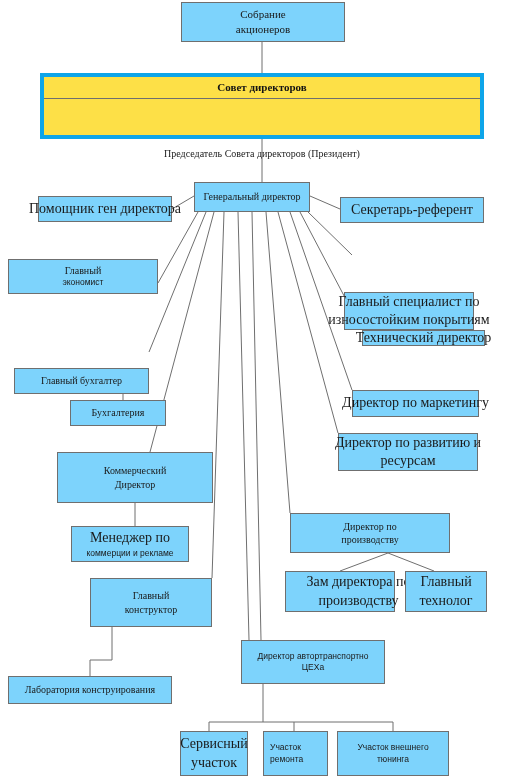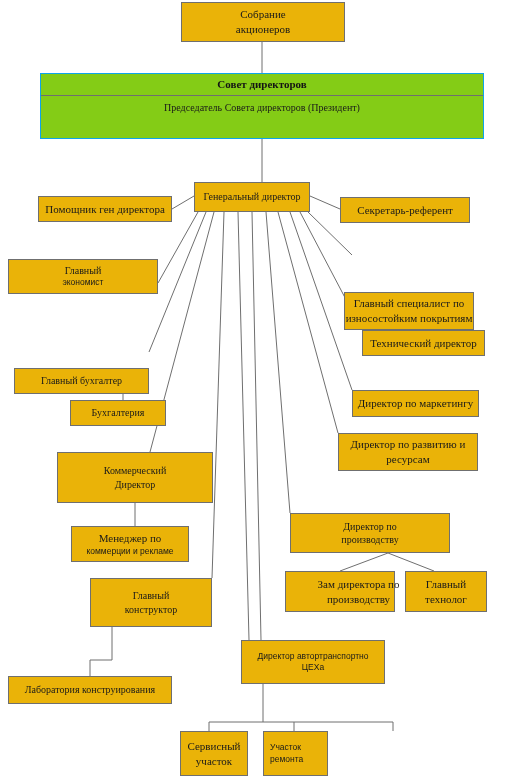--- a/index.html
+++ b/index.html
@@ -20,64 +20,65 @@
     left: 0;
     top: 0;
     width: 520px;
     height: 778px;
     pointer-events: none;
   }
   .node {
     position: absolute;
     box-sizing: border-box;
     border: 1px solid #6f6f6f;
-    background: #eab308;
+    background: #7dd3fc;
     display: flex;
     flex-direction: column;
     align-items: center;
     justify-content: center;
     text-align: center;
     color: #1a1a1a;
     font-family: "Liberation Serif", serif;
     font-size: 10px;
     line-height: 1.32;
     padding: 1px 3px;
     z-index: 2;
   }
   .node .ln { display: block; white-space: nowrap; }
   .sans { font-family: "Liberation Sans", sans-serif; }
   .f11 { font-size: 11px; }
   .f10 { font-size: 10px; }
-  .f9  { font-size: 11px; }
+  .f9  { font-size: 14px; }
   .f85 { font-size: 8.5px; }
   
   .board {
     position: absolute;
     box-sizing: border-box;
-    border: 1px solid #0ea5e9;
-    background: #84cc16;
+    border: 4px solid #0ea5e9;
+    background: #fde047;
     z-index: 2;
   }
   .board-top {
     box-sizing: border-box;
     border-bottom: 1px solid #6f6f6f;
     text-align: center;
     font-family: "Liberation Serif", serif;
     font-weight: bold;
     font-size: 11px;
     padding: 4px 0 5px;
     color: #141414;
   }
   .board-body {
     text-align: center;
     font-family: "Liberation Serif", serif;
     font-size: 10px;
     line-height: 1.45;
     padding: 5px 0 6px;
     color: #1a1a1a;
+    margin-top: 43px;
   }
   .board-body .ln { display: block; white-space: nowrap; }
 </style>
 </head>
 <body>
 
 <div id="chart">
 
   <svg id="wires" viewBox="0 0 520 778" width="520" height="778">
     <g stroke="#6f6f6f" stroke-width="1" fill="none" shape-rendering="geometricPrecision">
@@ -167,30 +168,30 @@
 
   <div class="node" style="left:90px; top:578px; width:122px; height:49px;">
     <span class="ln f10">Главный</span>
     <span class="ln f10">конструктор</span>
   </div>
 
   <div class="node" style="left:8px; top:676px; width:164px; height:28px;">
     <span class="ln f10">Лаборатория конструирования</span>
   </div>
 
-  <div class="node" style="left:340px; top:197px; width:130px; height:26px;">
+  <div class="node" style="left:340px; top:197px; width:144px; height:26px;">
     <span class="ln f9">Секретарь-референт</span>
   </div>
 
   <div class="node" style="left:344px; top:255px; width:130px; height:38px;margin-top:37px;">
     <span class="ln f9">Главный специалист по</span>
     <span class="ln f9">износостойким покрытиям</span>
   </div>
 
-  <div class="node" style="left:362px; top:330px; width:123px; height:26px;">
+  <div class="node" style="left:362px; top:330px; width:123px; height:16px;">
     <span class="ln f9">Технический директор</span>
   </div>
 
   <div class="node" style="left:352px; top:390px; width:127px; height:27px;">
     <span class="ln f9">Директор по маркетингу</span>
   </div>
 
   <div class="node" style="left:338px; top:433px; width:140px; height:38px;">
     <span class="ln f9">Директор по развитию и</span>
     <span class="ln f9">ресурсам</span>
@@ -219,14 +220,18 @@
   <div class="node" style="left:180px; top:731px; width:68px; height:45px;">
     <span class="ln f9">Сервисный</span>
     <span class="ln f9">участок</span>
   </div>
 
   <div class="node" style="left:263px; top:731px; width:65px; height:45px; align-items:flex-start; padding-left:6px;">
     <span class="ln sans f85">Участок</span>
     <span class="ln sans f85">ремонта</span>
   </div>
 
+  <div class="node" style="left:337px; top:731px; width:112px; height:45px;">
+    <span class="ln sans f85">Участок  внешнего</span>
+    <span class="ln sans f85">тюнинга</span>
+  </div>
 
 </div>
 
 </body></html>

